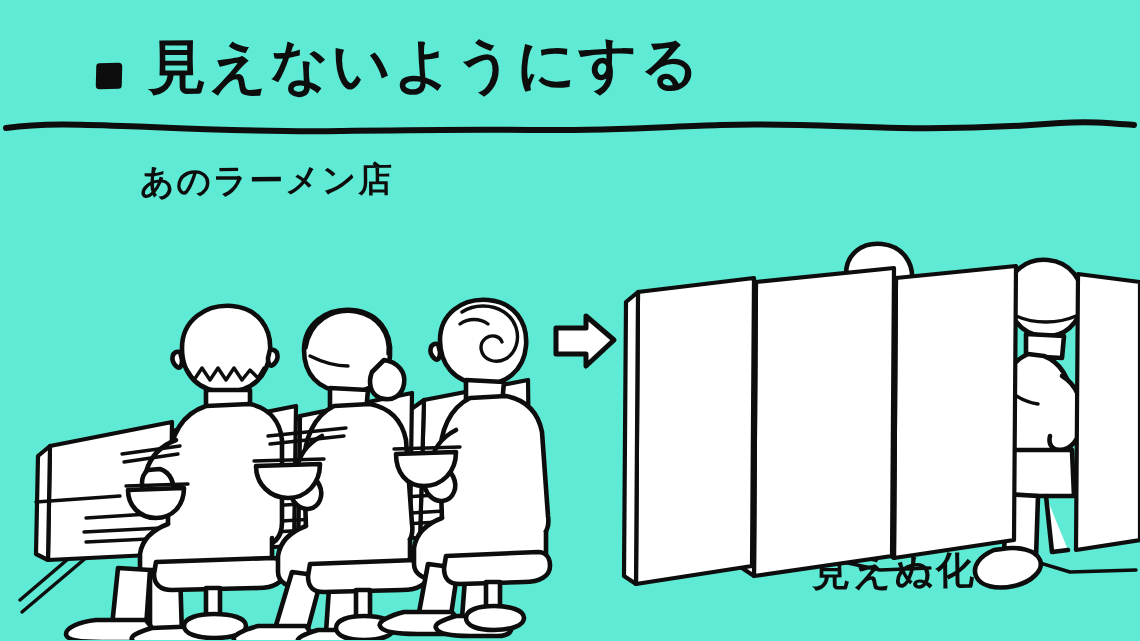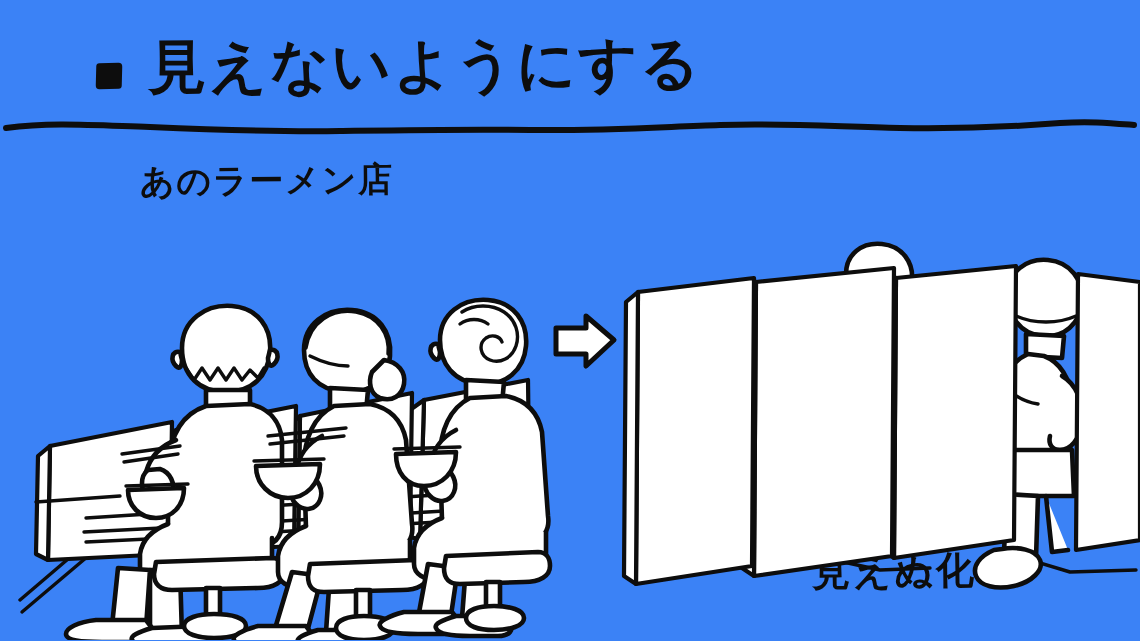--- a/index.html
+++ b/index.html
@@ -12,21 +12,21 @@
     height: 641px;
     position: relative;
     overflow: hidden;
     font-family: "DejaVu Sans", "Liberation Sans", sans-serif;
     color: #000000;
   }
 
   .page {
     position: absolute;
     inset: 0;
-    background: #3b82f6;
+    background: #5eead4;
   }
 
   
   .header {
     position: absolute;
     left: 0;
     top: 0;
     width: 1140px;
     height: 140px;
   }

